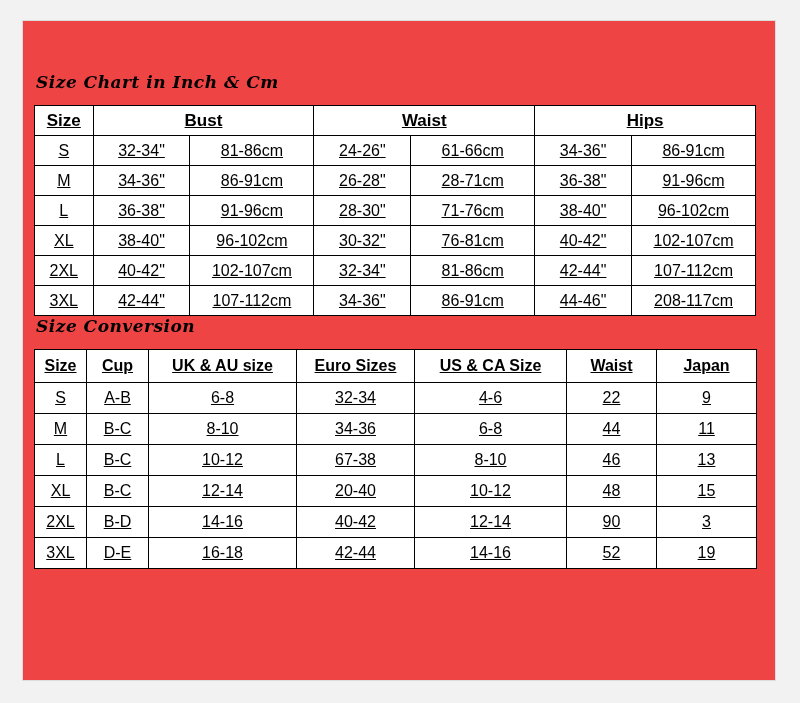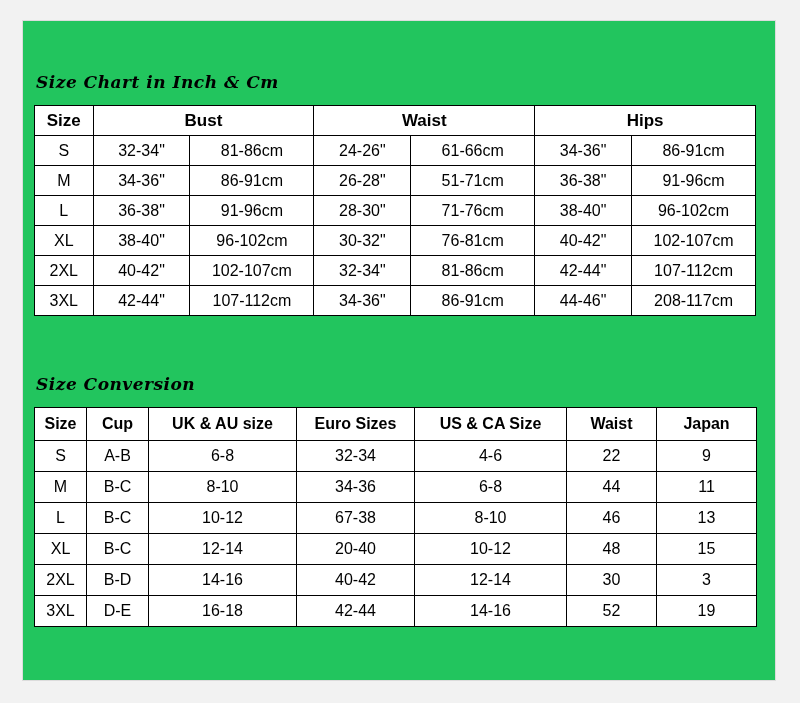--- a/index.html
+++ b/index.html
@@ -10,21 +10,21 @@
     width: 800px;
     height: 703px;
     background: #ffffff;
     font-family: "Liberation Sans", sans-serif;
     overflow: hidden;
   }
   .page {
     position: relative;
     width: 800px;
     height: 703px;
-    background: #22c55e;
+    background: #ef4444;
     box-sizing: border-box;
     border-radius: 21px;
   }
   
   .edge {
     position: absolute;
     background: #f2f2f2;
     pointer-events: none;
   }
   .edge-top    { top: 0;   left: 0;  width: 800px; height: 20px; }
@@ -52,27 +52,27 @@
   .section-title {
     font-family: "DejaVu Serif", serif;
     font-style: italic;
     font-weight: bold;
     font-size: 17px;
     color: #000000;
     letter-spacing: 0.5px;
     margin: 0 0 13px 2px;
   }
   .section-title-2 {
-    margin-top: 58px;
   }
 
   table.sizetable {
     border-collapse: collapse;
     table-layout: fixed;
     background: #ffffff;
+    text-decoration: underline;
   }
   table.sizetable td, table.sizetable th {
     border: 1px solid #000000;
     text-align: center;
     vertical-align: middle;
     font-family: "Liberation Sans", sans-serif;
     color: #000000;
   }
 
   
@@ -160,21 +160,21 @@
             <td>24-26"</td>
             <td>61-66cm</td>
             <td>34-36"</td>
             <td>86-91cm</td>
           </tr>
           <tr>
             <td class="sz">M</td>
             <td>34-36"</td>
             <td>86-91cm</td>
             <td>26-28"</td>
-            <td>51-71cm</td>
+            <td>28-71cm</td>
             <td>36-38"</td>
             <td>91-96cm</td>
           </tr>
           <tr>
             <td class="sz">L</td>
             <td>36-38"</td>
             <td>91-96cm</td>
             <td>28-30"</td>
             <td>71-76cm</td>
             <td>38-40"</td>
@@ -269,21 +269,21 @@
             <td>10-12</td>
             <td>48</td>
             <td>15</td>
           </tr>
           <tr>
             <td class="sz">2XL</td>
             <td>B-D</td>
             <td>14-16</td>
             <td>40-42</td>
             <td>12-14</td>
-            <td>30</td>
+            <td>90</td>
             <td>3</td>
           </tr>
           <tr>
             <td class="sz">3XL</td>
             <td>D-E</td>
             <td>16-18</td>
             <td>42-44</td>
             <td>14-16</td>
             <td>52</td>
             <td>19</td>

